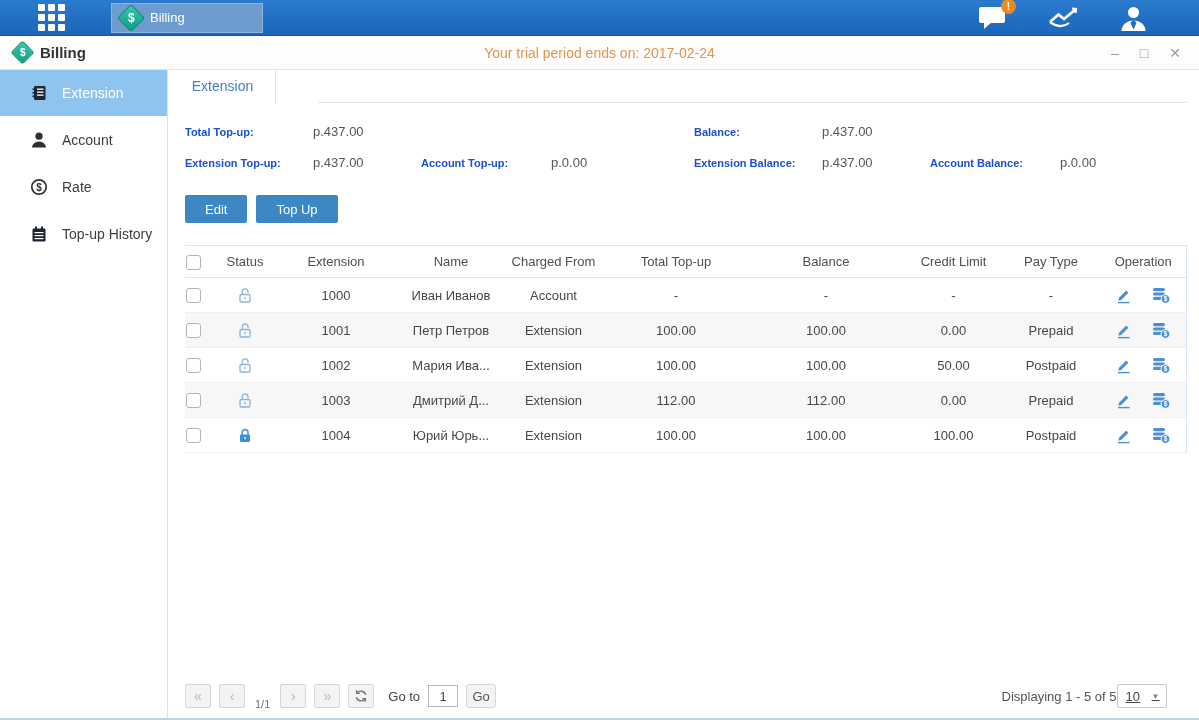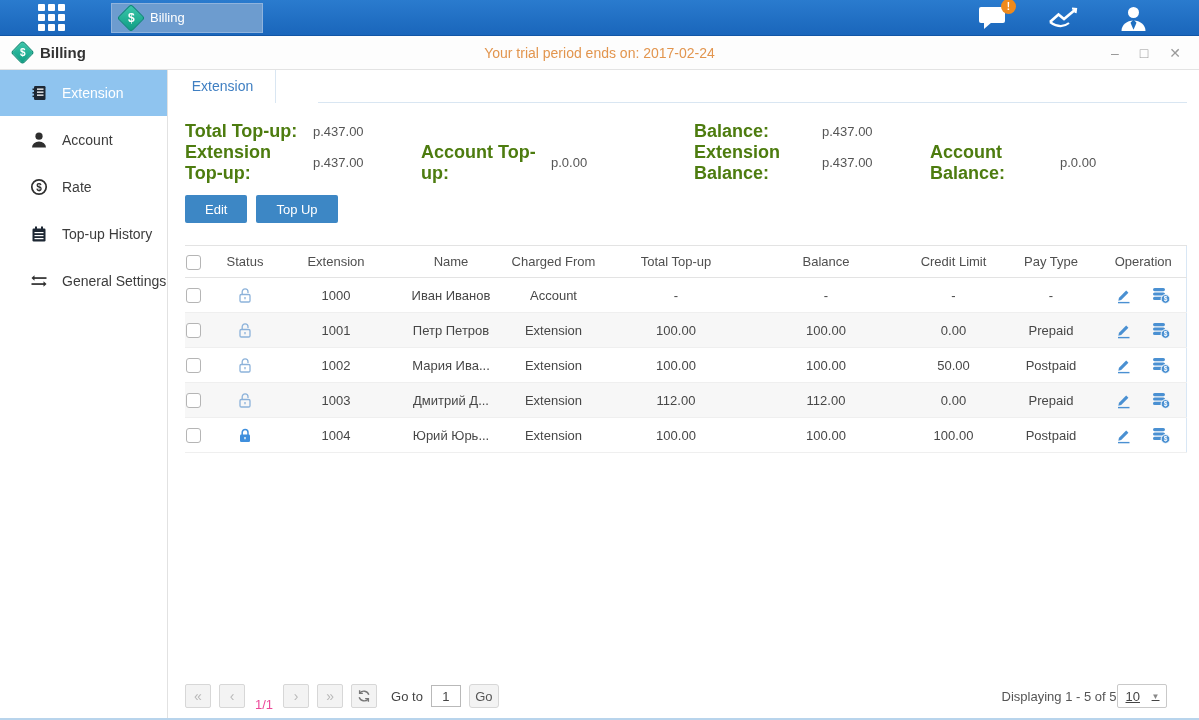--- a/index.html
+++ b/index.html
@@ -50,21 +50,21 @@
   .tab { width:106px; text-align:center; line-height:32px; font-size:14px; color:#3f7fc2;
     background:#fff; border-right:1px solid #d9e6f2; cursor:pointer; }
   .tab-spacer { width:42px; }
   .tab-fill { flex:1; border-bottom:1px solid #d9e6f2; }
 
   .content { flex:1; padding:0 13px 0 17px; display:flex; flex-direction:column; }
   .summary { margin-top:13px; display:flex; }
   .sum-half { width:509px; flex:0 0 509px; }
   .sum-half.right { flex:1; width:auto; }
   .sum-row { height:31px; display:flex; align-items:center; }
-  .sum-label { display:inline-block; width:128px; font-size:18px; font-weight:bold; color:#4d7c0f; }
+  .sum-label { display:inline-block; width:128px; font-size:11px; font-weight:bold; color:#1d4ed8; }
   .sum-label.w2 { width:130px; }
   .sum-value { display:inline-block; width:108px; font-size:13px; color:#555; }
 
   .btns { margin-top:17px; display:flex; gap:9px; }
   .btn-blue { height:28px; padding:0 20px; background:#3d87c5; color:#fff; border:none;
     border-radius:2px; font-size:13px; font-family:inherit; cursor:pointer; }
 
   table.grid { margin-top:22px; width:100%; border-collapse:collapse; table-layout:fixed;
     border-right:1px solid #d9e7f5; }
   table.grid th { height:32px; font-size:13px; font-weight:normal; color:#4f4f4f;
@@ -78,21 +78,21 @@
   .lockwrap { display:inline-flex; vertical-align:middle; }
   .opicon { display:inline-flex; cursor:pointer; vertical-align:middle; }
   .opicon + .opicon { margin-left:16px; }
 
   
   .pagi { flex:0 0 auto; height:28px; margin:0 0 8px 0; display:flex; align-items:center; }
   .pg-btn { min-width:26px; height:24px; background:#f3f3f3; border:1px solid #d7d7d7;
     border-radius:2px; color:#b9b9b9; font-size:14px; display:inline-flex; align-items:center;
     justify-content:center; cursor:pointer; margin-right:8px; }
   .pg-btn.dark { color:#777; }
-  .pg-ind { font-size:13px; color:#ec4899; margin:16px 10px 0 2px; }
+  .pg-ind { font-size:11px; color:#737373; margin:16px 10px 0 2px; }
   .goto-label { font-size:13px; color:#444; margin:0 8px 0 6px; }
   .goto-input { width:30px; height:22px; border:1px solid #b9b9b9; font-size:13px;
     text-align:center; font-family:inherit; color:#444; margin-right:8px; }
   .pg-go { min-width:30px; height:24px; background:#f3f3f3; border:1px solid #d7d7d7;
     border-radius:3px; color:#555; font-size:13px; display:inline-flex; align-items:center;
     justify-content:center; cursor:pointer; }
   .pg-right { margin-left:auto; display:flex; align-items:center; gap:0; padding-right:20px; }
   .displaying { font-size:13px; color:#555; }
   .pagesize { width:50px; height:24px; border:1px solid #c9c9c9; border-radius:2px;
     background:#fff; display:flex; align-items:center; padding:0 6px 0 8px;
@@ -192,29 +192,20 @@
     <div class="side-item">
       <svg width="18" height="18" viewBox="0 0 18 18">
         <rect x="2.5" y="3.5" width="13" height="13" rx="1.2" fill="#1d2733"></rect>
         <rect x="5" y="1.5" width="2" height="3.4" fill="#1d2733"></rect>
         <rect x="11" y="1.5" width="2" height="3.4" fill="#1d2733"></rect>
         <rect x="4.5" y="7" width="9" height="1.2" fill="#fff"></rect>
         <rect x="4.5" y="10" width="9" height="1.2" fill="#fff"></rect>
         <rect x="4.5" y="13" width="9" height="1.2" fill="#fff"></rect>
       </svg>
       <span>Top-up History</span>
-    </div>
-    <div class="side-item">
-      <svg width="18" height="18" viewBox="0 0 18 18">
-        <path d="M4.5 3.2 L1.5 6 l3 2.8 z" fill="#2f2f2f"></path>
-        <rect x="4" y="5.2" width="12.5" height="1.7" fill="#2f2f2f"></rect>
-        <path d="M13.5 9.2 L16.5 12 l-3 2.8 z" fill="#2f2f2f"></path>
-        <rect x="1.5" y="11.2" width="12.5" height="1.7" fill="#2f2f2f"></rect>
-      </svg>
-      <span>General Settings</span>
     </div>
   </div>
 
   <div class="main">
     <div class="tabbar">
       <div class="tab">Extension</div>
       <div class="tab-spacer"></div>
       <div class="tab-fill"></div>
     </div>
 

